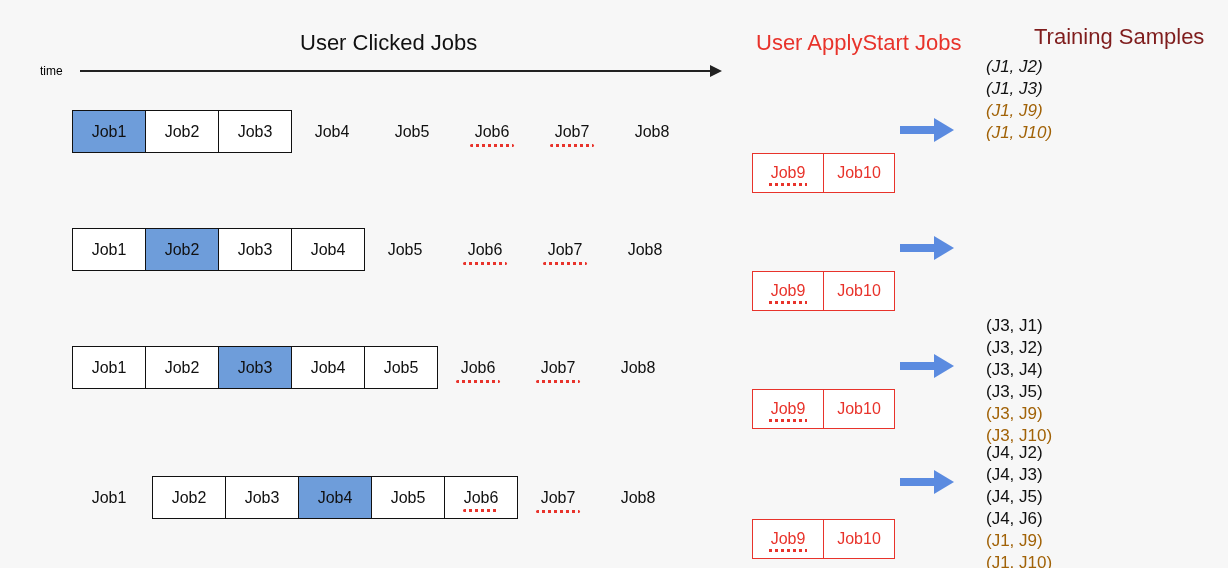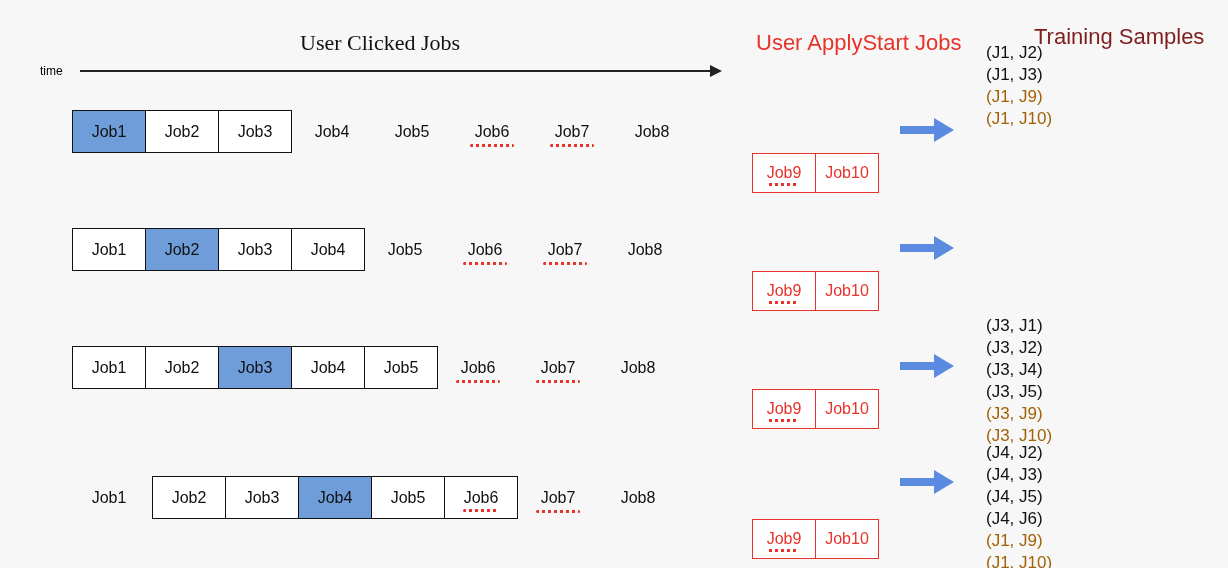--- a/index.html
+++ b/index.html
@@ -20,21 +20,20 @@
     position: absolute;
     top: 30px;
     left: 0;
     width: 100%;
   }
   .clicked-title {
     position: absolute;
     left: 300px;
     font-size: 22px;
     color: #111;
-    font-family: Liberation Serif, serif;
   }
   .apply-title {
     position: absolute;
     left: 756px;
     font-size: 22px;
     color: #e8332b;
   }
   .ts-title {
     position: absolute;
     left: 1034px;
@@ -105,21 +104,21 @@
     height: 3px;
     background-image: repeating-linear-gradient(90deg, #e8332b 0 3px, transparent 3px 6px);
     border-radius: 2px;
   }
   .apply-group {
     position: absolute;
     display: flex;
     left: 680px;
   }
   .apply-job {
-    width: 64px;
+    width: 72px;
     height: 40px;
     border: 1.5px solid #e8332b;
     color: #e8332b;
     font-size: 16px;
     display: flex;
     align-items: center;
     justify-content: center;
     background: #fff;
     margin-left: -1px;
     position: relative;
@@ -157,21 +156,21 @@
     border-left: 20px solid #5b8be0;
     border-top: 12px solid transparent;
     border-bottom: 12px solid transparent;
   }
   .samples {
     position: absolute;
     left: 986px;
     font-size: 17px;
     line-height: 1.3;
   }
-  .s1 { top: 42px; }
+  .s1 { top: 56px; font-style: italic; }
   .s2 { top: 182px; }
   .s3 { top: 315px; }
   .s4 { top: 442px; }
   .pair { color: #111; white-space: nowrap; }
   .pair.red { color: #a16207; }
 </style>
 </head>
 <body>
 <div class="canvas">
 

